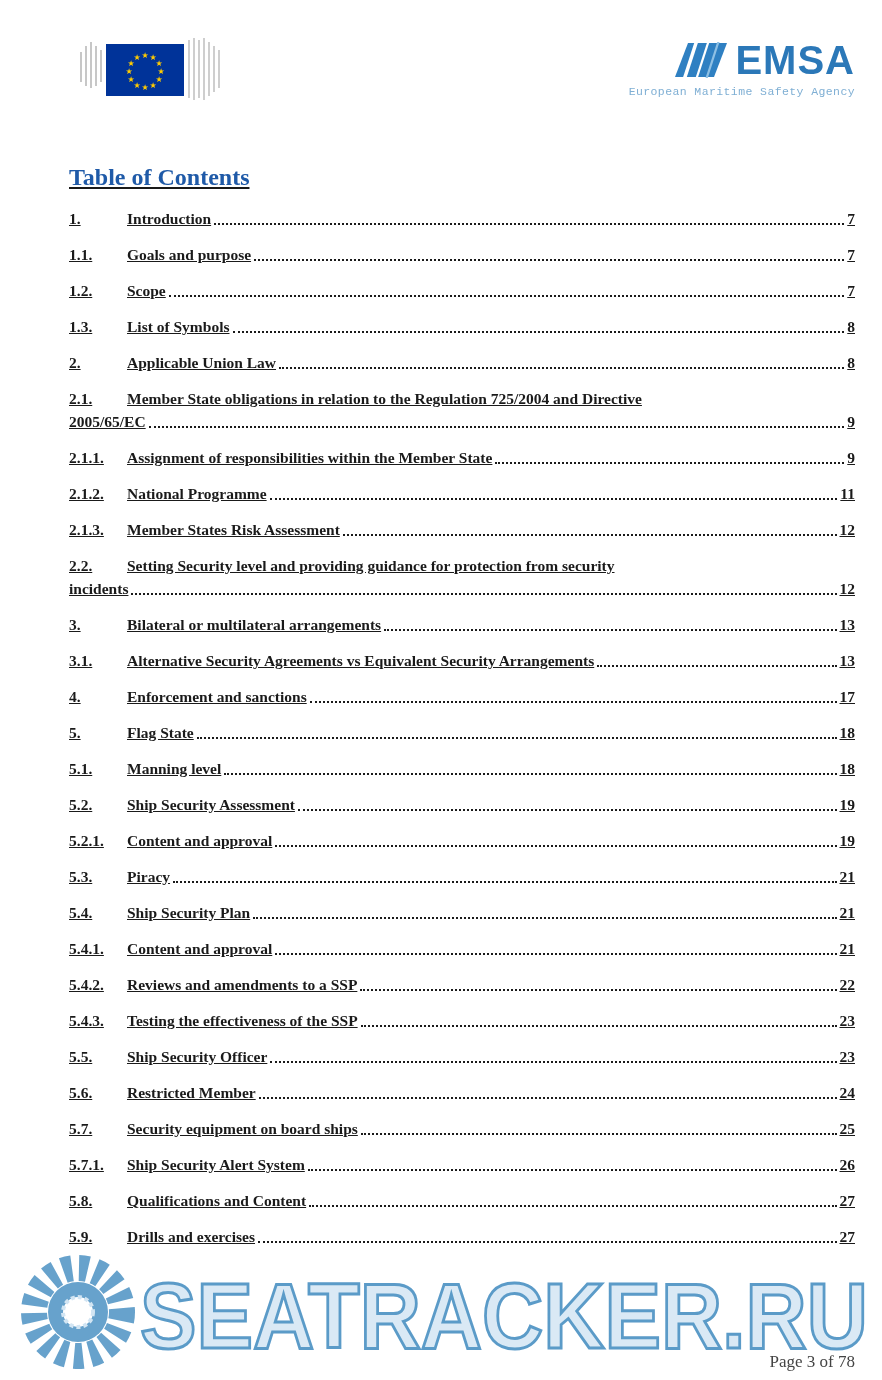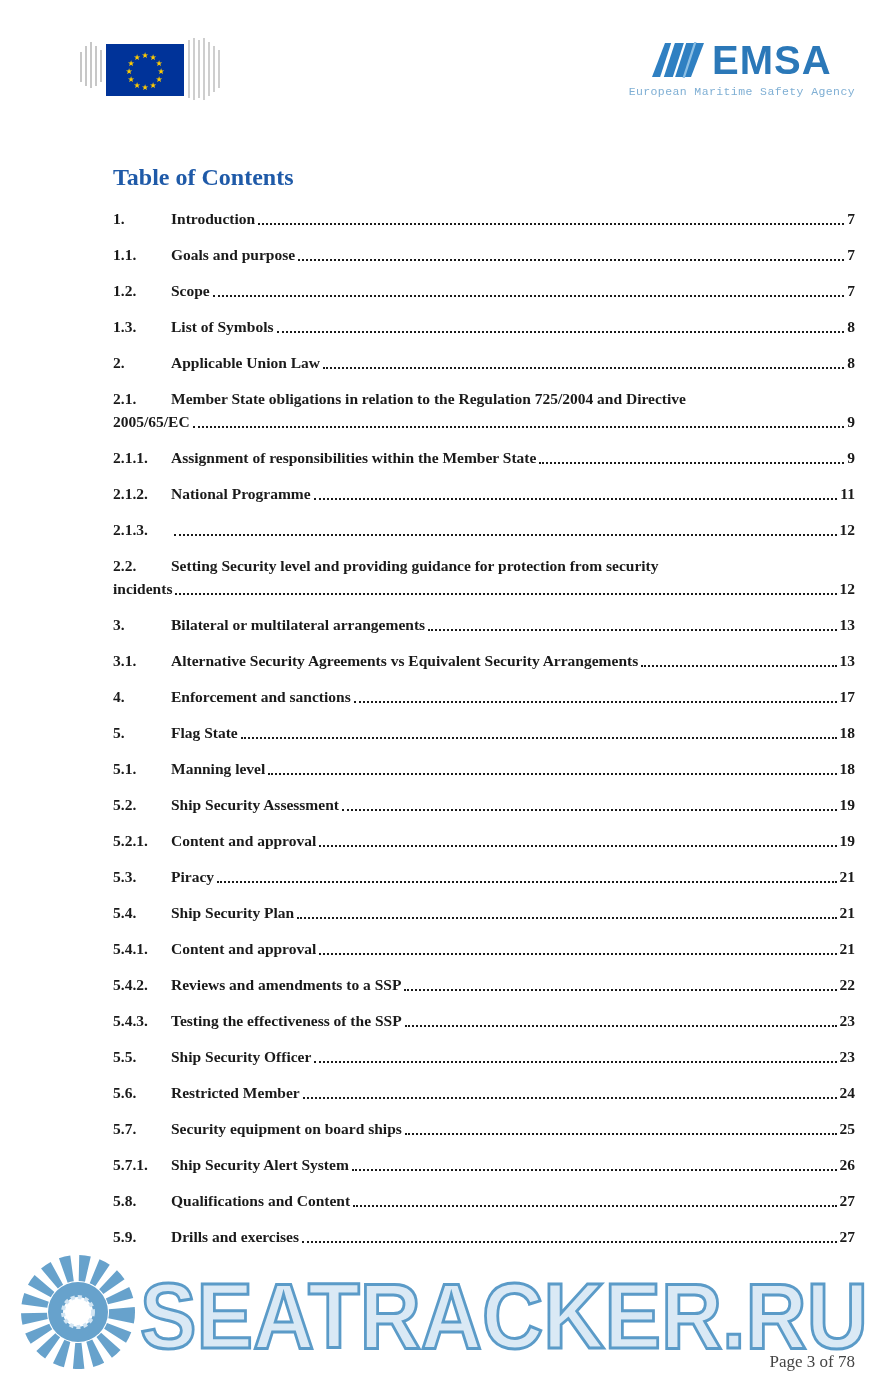--- a/index.html
+++ b/index.html
@@ -13,34 +13,34 @@
     font-family:"Liberation Serif", serif;
     color:#1a1a1a;
   }
   
   .header {
     display:flex; justify-content:space-between; align-items:flex-start;
     padding:36px 27px 0 75px;
     height:118px;
   }
   .eu-logo svg { display:block; }
-  .emsa-logo { display:flex; flex-direction:column; align-items:center; padding-top:4px; }
+  .emsa-logo { display:flex; flex-direction:column; align-items:flex-end; padding-top:4px; }
   .emsa-top { display:flex; align-items:center; gap:8px; }
   .emsa-wordmark {
     font-family:"Liberation Sans", sans-serif;
     font-weight:bold; font-size:40px; letter-spacing:1px;
     color:#2B78B8; line-height:1;
   }
   .emsa-subtitle {
     font-family:Liberation Mono, monospace;
     font-size:11.5px; color:#7FAFD4; letter-spacing:.4px;
     margin-top:5px;
   }
   
-  .content { padding:0 27px 0 113px; }
+  .content { padding:0 27px 0 69px;text-decoration:underline; }
   .toc-title {
     margin-top:46px;
     font-size:24px; font-weight:bold;
     color:#1F5AA8;
   }
   .toc-list { margin-top:16px; }
   .entry { margin-bottom:13px; font-weight:bold; font-size:15.5px; }
   .entry .line { display:flex; align-items:flex-end; line-height:23px; }
   .entry .num { width:58px; flex-shrink:0; }
   .entry .dots {
@@ -187,20 +187,21 @@
           <div class="line">
             <span class="num">2.1.2.</span>
             <span class="title">National Programme</span>
             <span class="dots"></span>
             <span class="pg">11</span>
           </div>
         </div>
         <div class="entry">
           <div class="line">
             <span class="num">2.1.3.</span>
+            <span class="title">Member States Risk Assessment</span>
             <span class="dots"></span>
             <span class="pg">12</span>
           </div>
         </div>
         <div class="entry">
           <div class="line">
             <span class="num">2.2.</span>
             <span class="title">Setting Security level and providing guidance for protection from security</span>
           </div>
           <div class="line">

